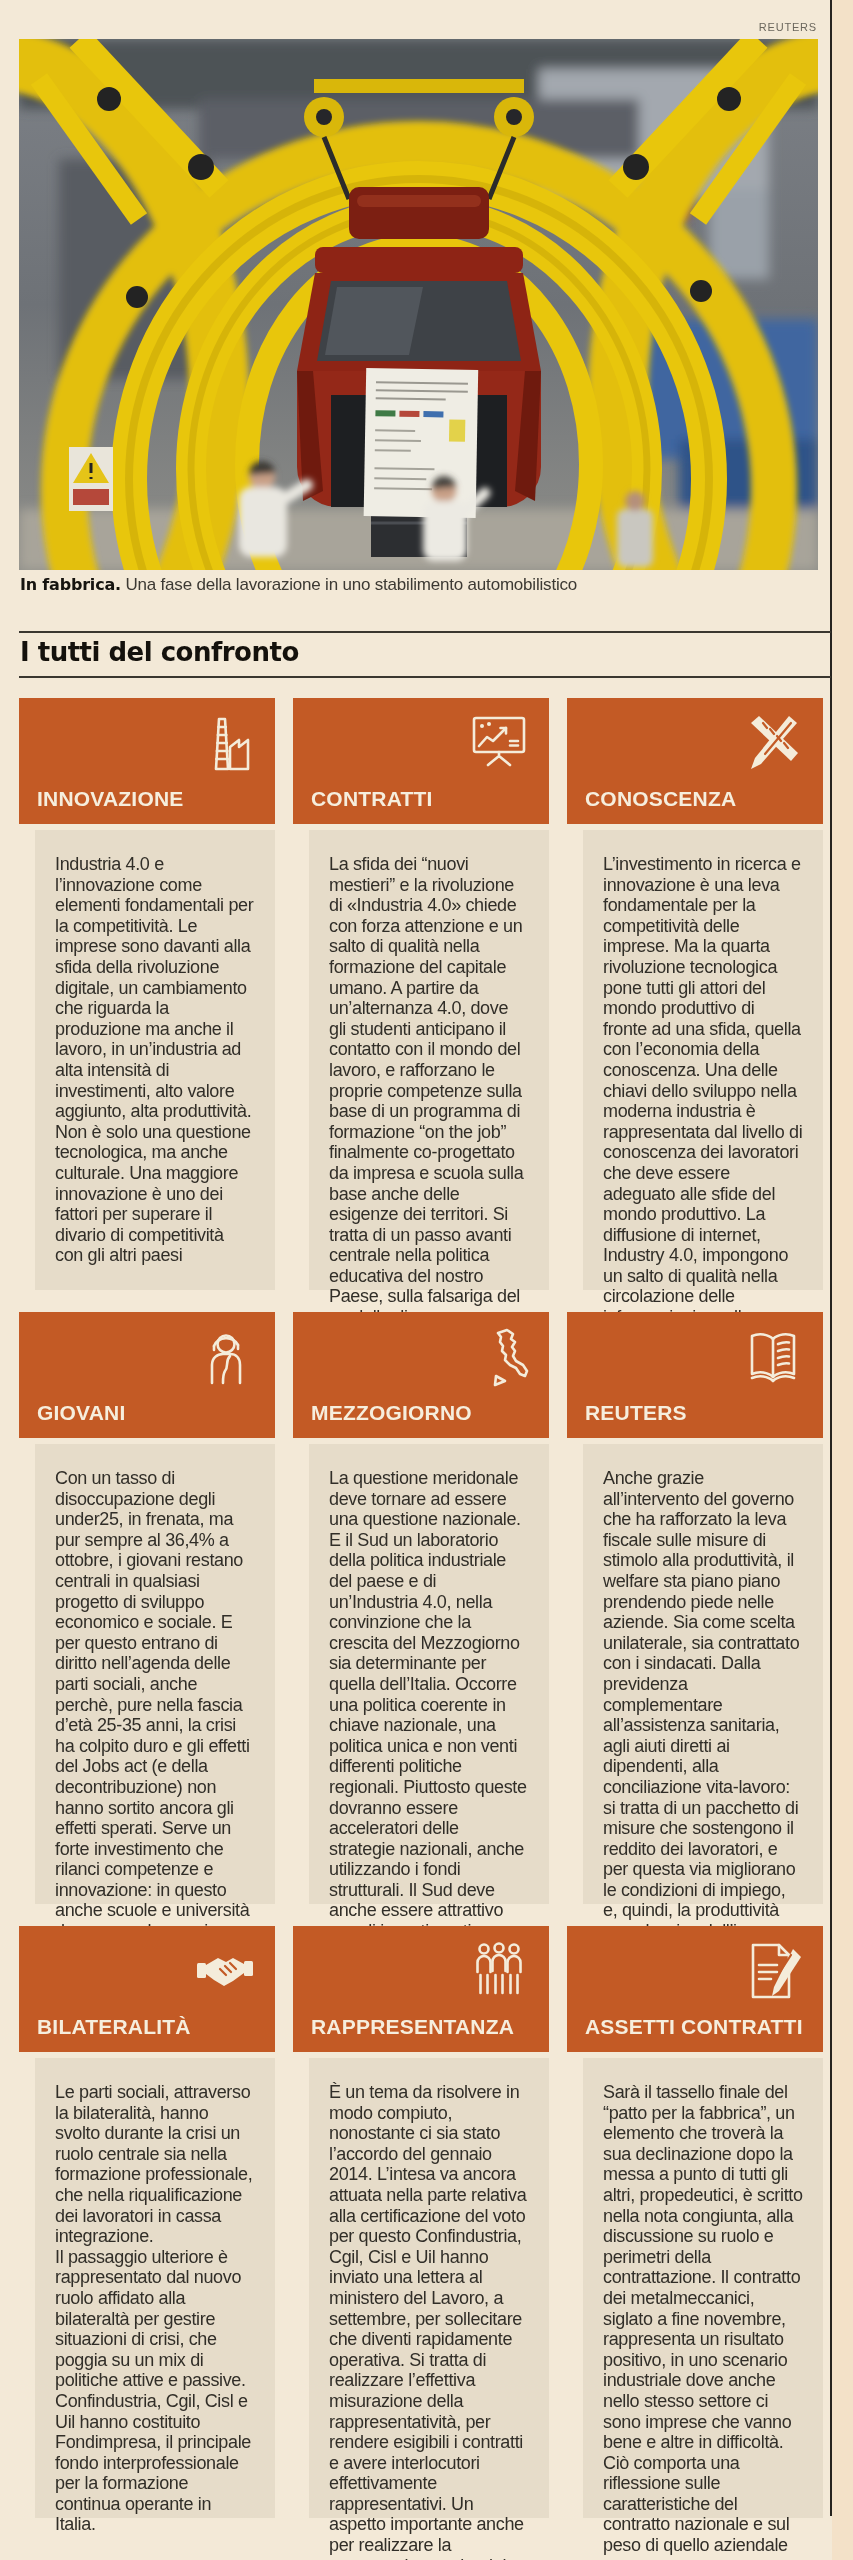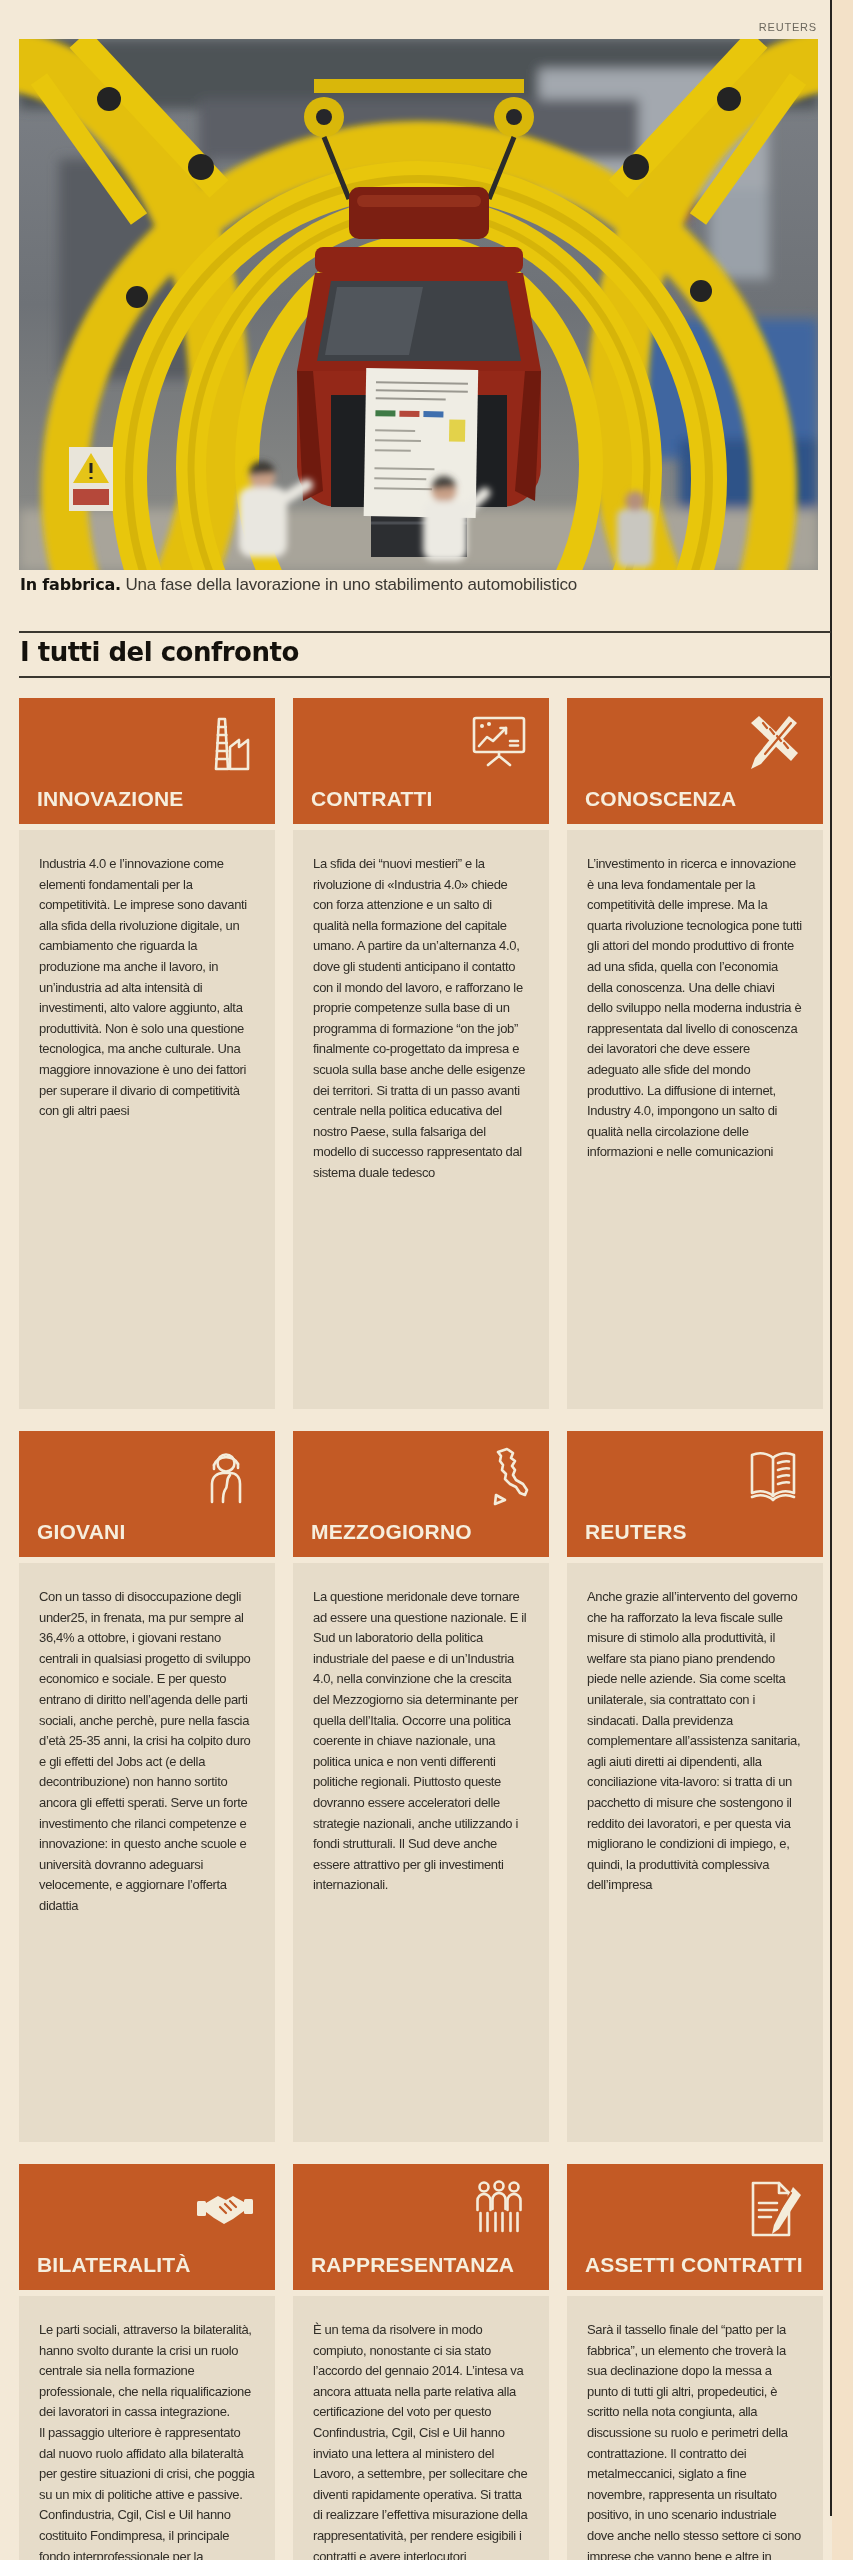--- a/index.html
+++ b/index.html
@@ -18,21 +18,21 @@
   .section-title{position:absolute;left:20px;top:637px;font-family:"DejaVu Sans",sans-serif;font-weight:700;font-size:26px;letter-spacing:-.5px;color:#14110c;}
   .cards{position:absolute;left:19px;top:698px;width:804px;display:grid;grid-template-columns:repeat(3,256px);column-gap:18px;row-gap:22px;}
   .card{display:flex;flex-direction:column;}
   .card-header{position:relative;height:126px;background:#c35a25;margin-bottom:6px;}
   .card-title{position:absolute;left:18px;bottom:13px;color:#f6eedd;font-size:21px;font-weight:700;letter-spacing:.2px;white-space:nowrap;}
   .card-icon{position:absolute;right:18px;top:13px;width:64px;height:64px;}
   .card-icon svg{width:100%;height:100%;}
   .ic{fill:none;stroke:#f4ecda;stroke-width:2.6;stroke-linecap:round;stroke-linejoin:round;}
   .icf{fill:#f4ecda;stroke:none;}
   .icd{fill:none;stroke:#c35a25;stroke-width:2.2;stroke-linecap:round;}
-  .card-body{box-sizing:border-box;height:579px;background:#e6dcc9;padding:24px 20px 18px 20px;font-size:13px;line-height:20.6px;letter-spacing:-.35px;color:#312e28;white-space:pre-line;}
+  .card-body{box-sizing:border-box;height:460px;background:#e6dcc9;padding:24px 20px 18px 20px;font-size:18px;line-height:20.6px;letter-spacing:-.35px;color:#312e28;white-space:pre-line;margin-left:16px;}
 </style>
 </head>
 <body>
 
 <div class="page">
   <div class="edge-strip"></div>
   <div class="edge-rule"></div>
   <div class="credit">REUTERS</div>
 
   <div class="photo">

